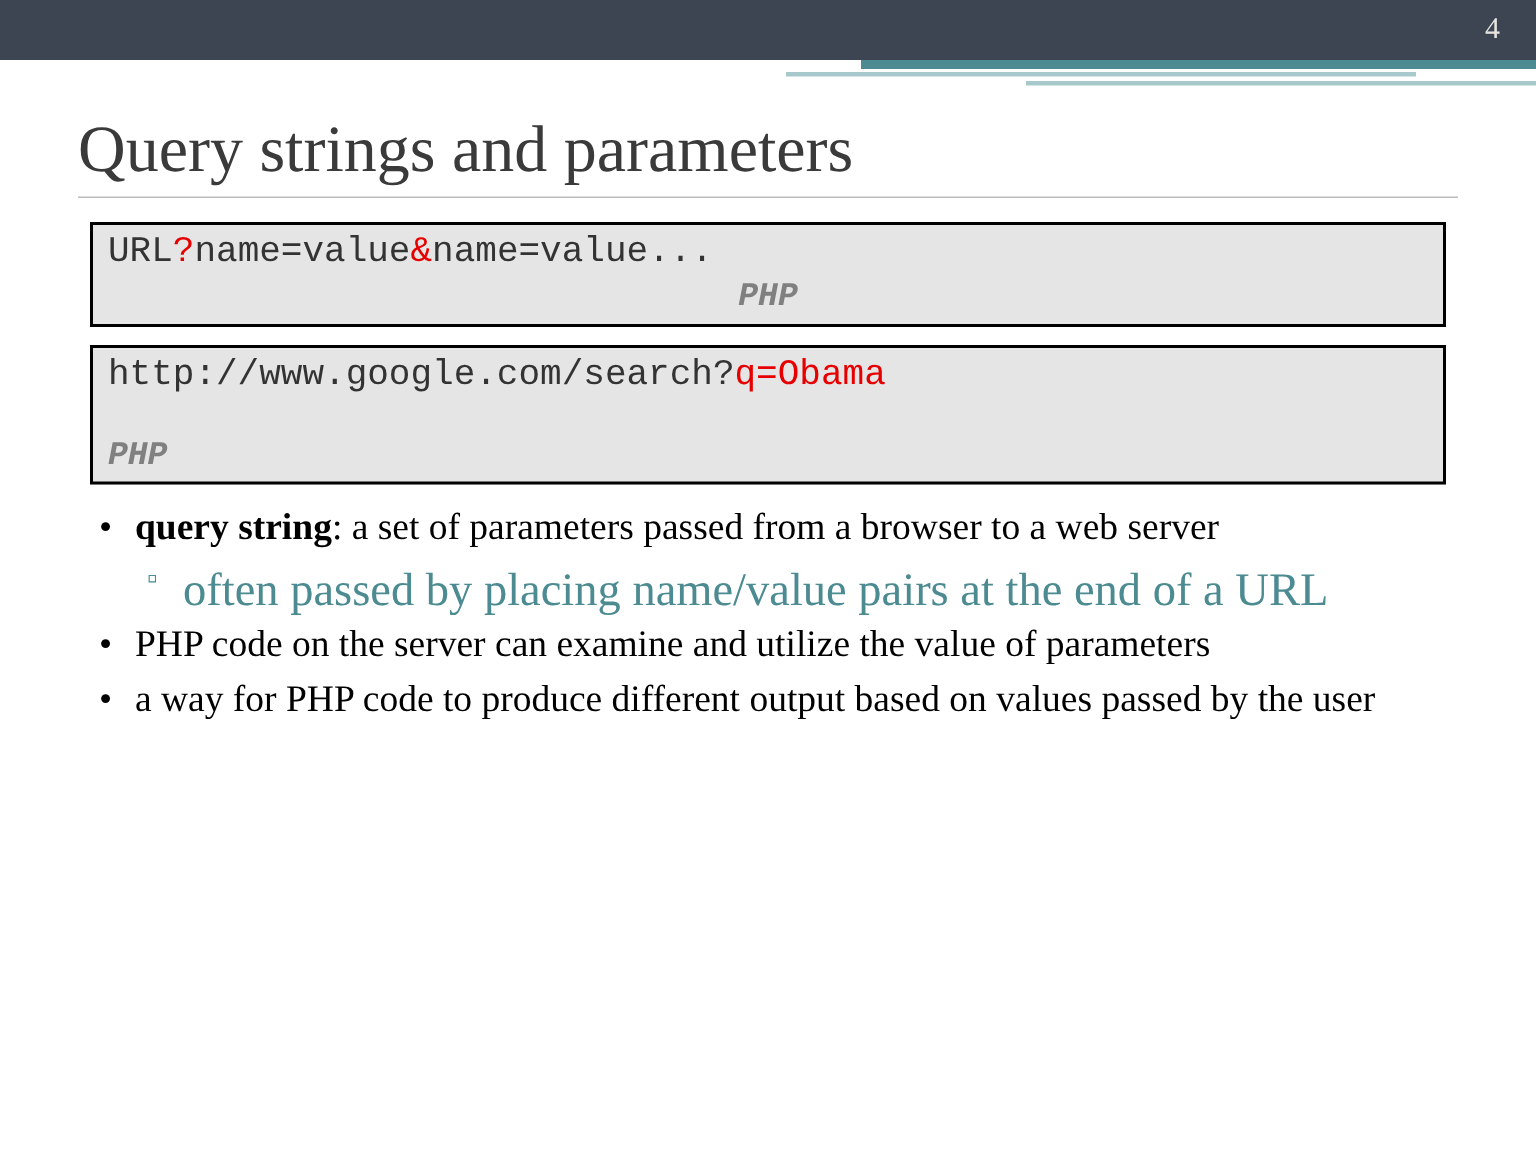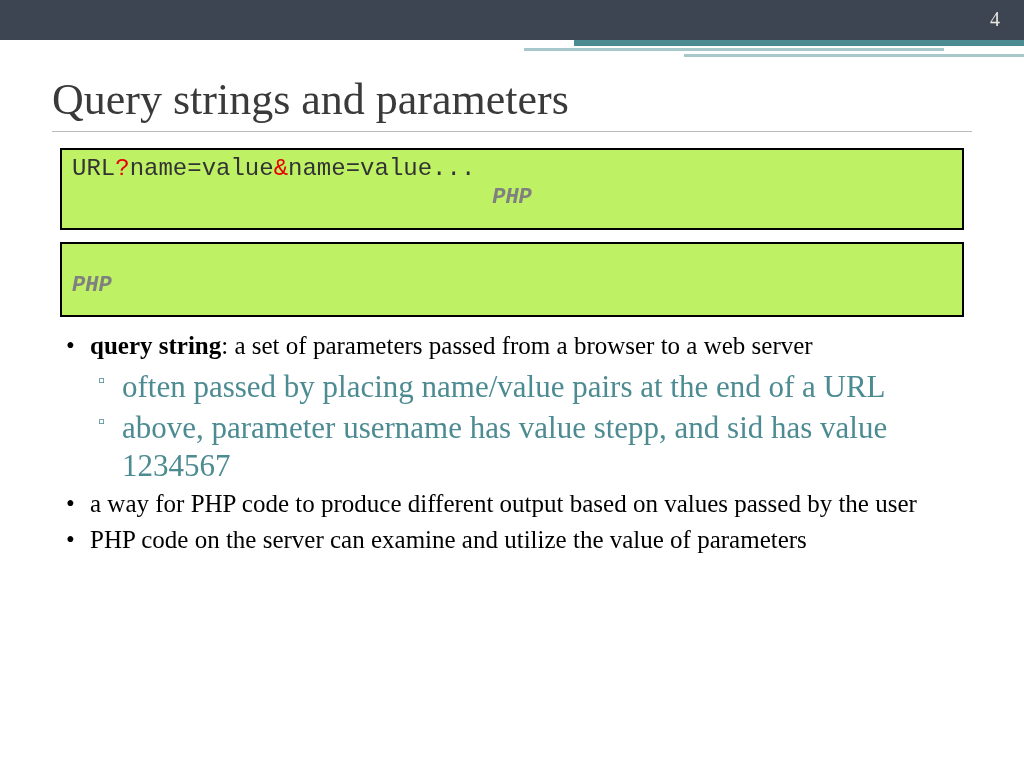--- a/index.html
+++ b/index.html
@@ -60,22 +60,22 @@
     font-family: Liberation Serif, serif;
   }
   .title-rule {
     margin: 6px 52px 16px 52px;
     border: none;
     border-top: 1px solid #bcbcbc;
   }
   .codebox {
     margin: 0 60px 12px 60px;
     border: 2px solid #000;
-    background: #bef264;
-    padding: 4px 10px 16px 10px;
+    background: #e5e5e5;
+    padding: 4px 10px 4px 10px;
     font-family: "Courier New", monospace;
     font-size: 24px;
     line-height: 1.25;
     color: #333;
     position: relative;
   }
   .codebox .php-label {
     text-align: center;
     font-style: italic;
     font-weight: bold;
@@ -139,25 +139,25 @@
 
 <h1 class="title">Query strings and parameters</h1>
 <hr class="title-rule">
 
 <div class="codebox">
   <div><span>URL</span><span class="red">?</span><span>name=value</span><span class="red">&amp;</span><span>name=value...</span></div>
   <div class="php-label">PHP</div>
 </div>
 
 <div class="codebox">
+  <div><span>http://www.google.com/search?</span><span class="red">q=Obama</span></div>
   <div style="height:24px"></div>
   <div class="php-label-left">PHP</div>
 </div>
 
 <div class="content">
   <div class="b1">
     <b>query string</b><span>: a set of parameters passed from a browser to a web server</span>
   </div>
   <div class="b2">often passed by placing name/value pairs at the end of a URL</div>
-  <div class="b2">above, parameter username has value stepp, and sid has value 1234567</div>
+  <div class="b1">PHP code on the server can examine and utilize the value of parameters</div>
   <div class="b1">a way for PHP code to produce different output based on values passed by the user</div>
-  <div class="b1">PHP code on the server can examine and utilize the value of parameters</div>
 </div>
 
 </body></html>

